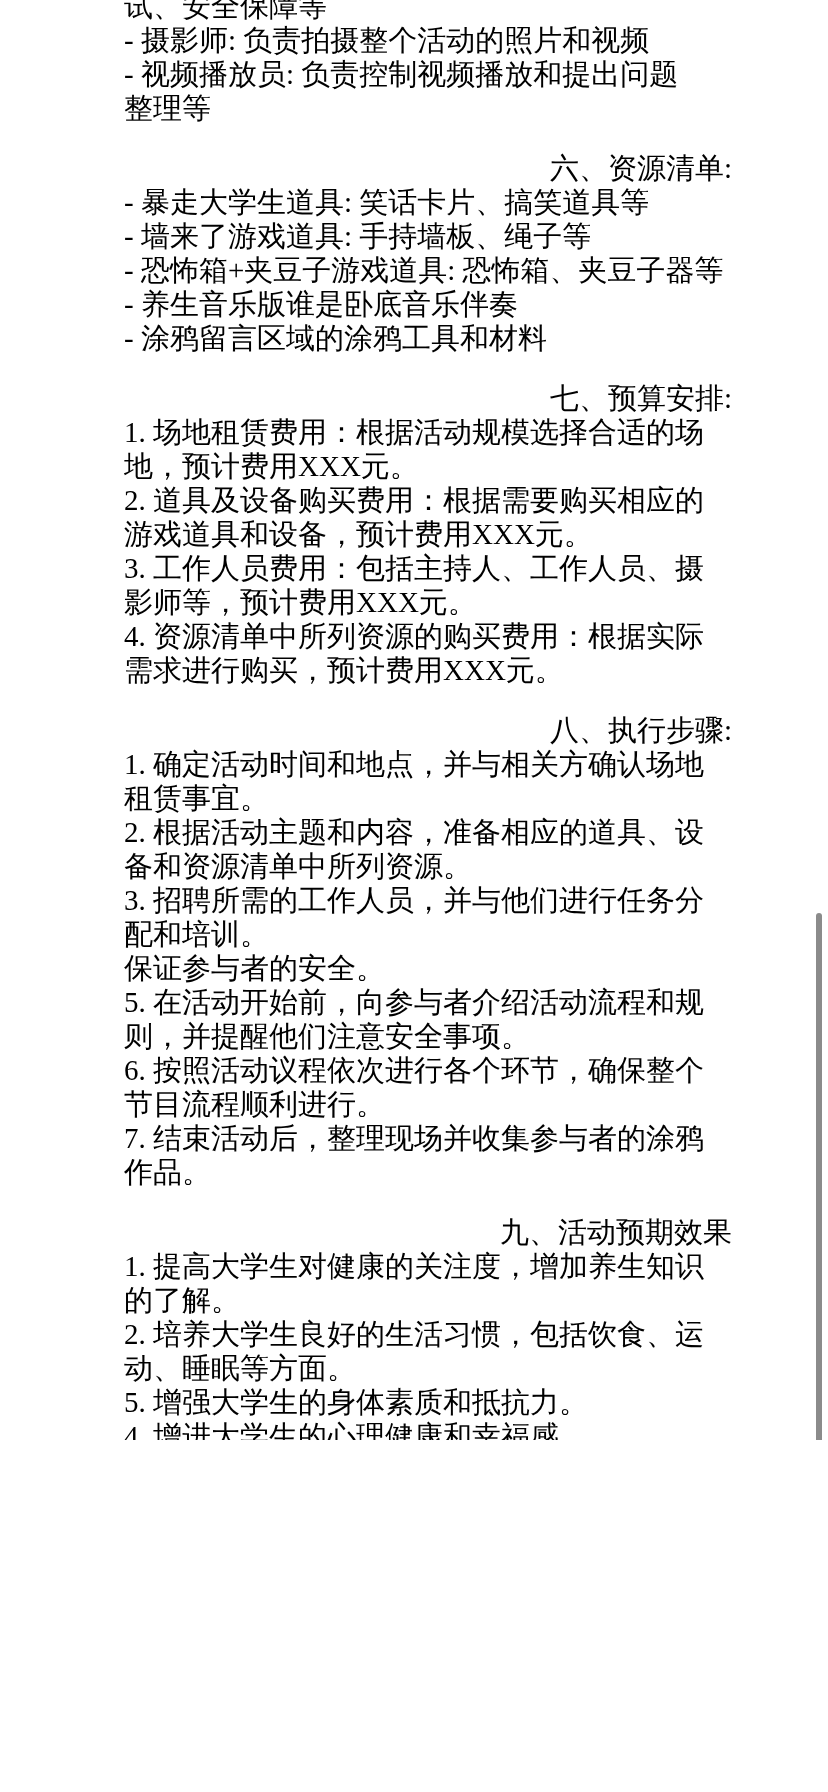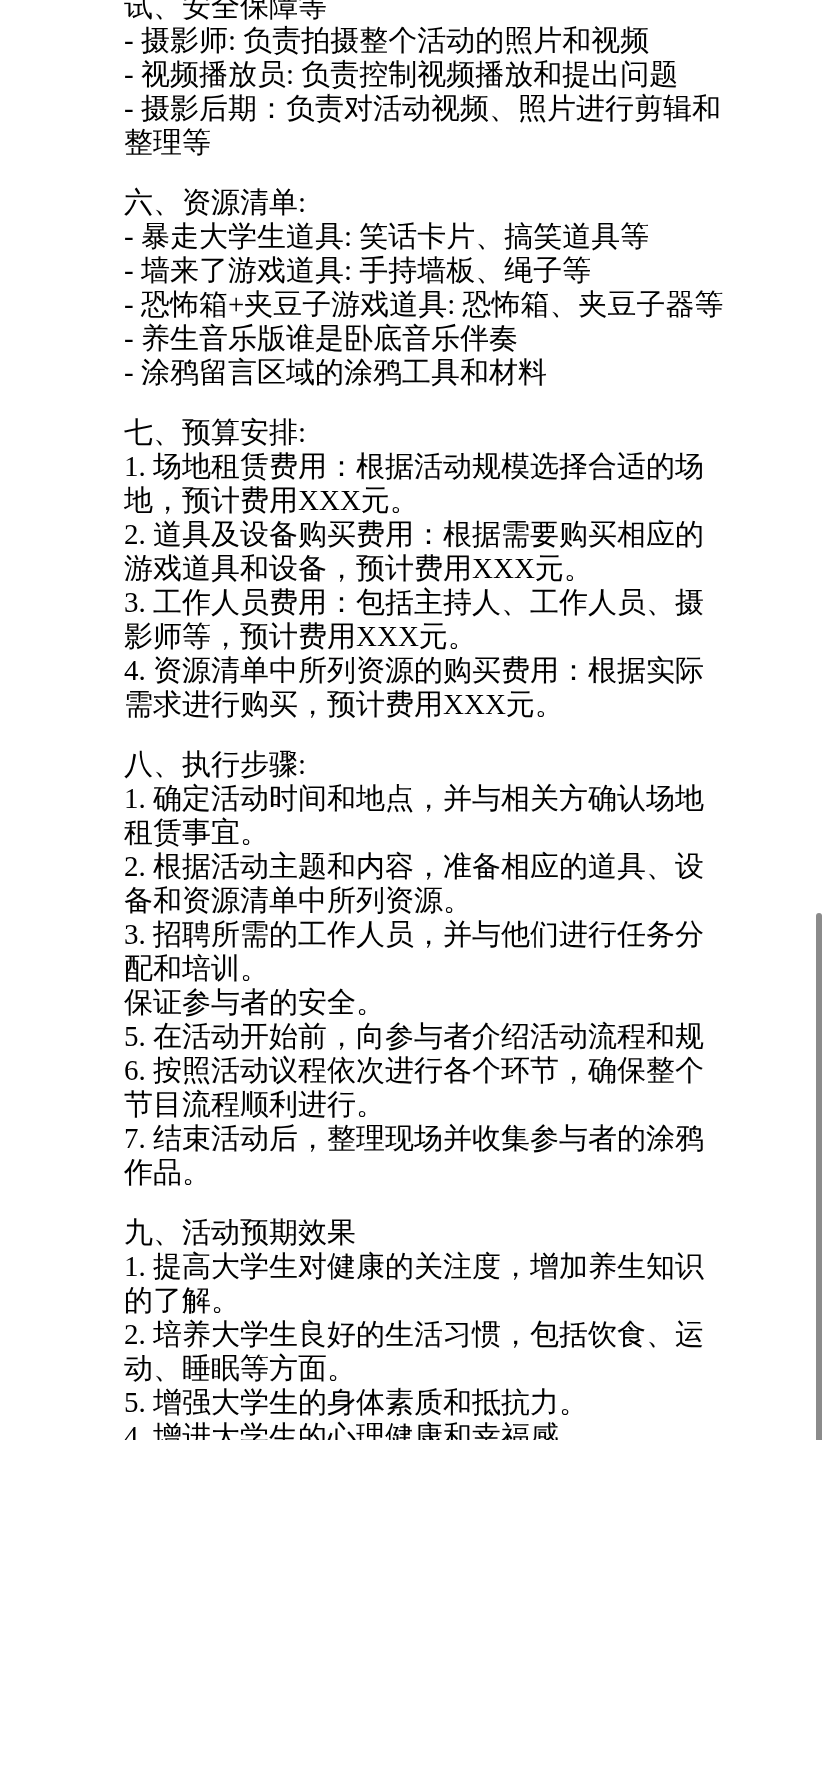--- a/index.html
+++ b/index.html
@@ -28,21 +28,21 @@
     font-size: 29px;
     line-height: 34px;
     overflow: visible;
   }
   .doc-section { margin: 0; padding: 0; }
   .doc-section + .doc-section { margin-top: 26px; }
   .line {
     white-space: nowrap;
     height: 34px;
   }
-  .heading { font-weight: normal; }
+  .heading { font-weight: normal; text-align: right; }
   .scrollbar-thumb {
     position: absolute;
     right: 6px;
     top: 913px;
     width: 6px;
     height: 800px;
     border-radius: 3px;
   }
   .home-indicator {
     position: absolute;
@@ -55,21 +55,20 @@
 </style>
 </head>
 <body>
 
 <div class="screen" style="background: rgb(255, 255, 255);">
   <main class="doc" id="doc" style="color: rgb(0, 0, 0);">
       <section class="doc-section">
         <div class="line">试、安全保障等</div>
         <div class="line">- 摄影师: 负责拍摄整个活动的照片和视频</div>
         <div class="line">- 视频播放员: 负责控制视频播放和提出问题</div>
-        <div class="line">- 摄影后期：负责对活动视频、照片进行剪辑和</div>
         <div class="line">整理等</div>
       </section>
       <section class="doc-section">
         <div class="line heading">六、资源清单:</div>
         <div class="line">- 暴走大学生道具: 笑话卡片、搞笑道具等</div>
         <div class="line">- 墙来了游戏道具: 手持墙板、绳子等</div>
         <div class="line">- 恐怖箱+夹豆子游戏道具: 恐怖箱、夹豆子器等</div>
         <div class="line">- 养生音乐版谁是卧底音乐伴奏</div>
         <div class="line">- 涂鸦留言区域的涂鸦工具和材料</div>
       </section>
@@ -87,20 +86,21 @@
       <section class="doc-section">
         <div class="line heading">八、执行步骤:</div>
         <div class="line">1. 确定活动时间和地点，并与相关方确认场地</div>
         <div class="line">租赁事宜。</div>
         <div class="line">2. 根据活动主题和内容，准备相应的道具、设</div>
         <div class="line">备和资源清单中所列资源。</div>
         <div class="line">3. 招聘所需的工作人员，并与他们进行任务分</div>
         <div class="line">配和培训。</div>
         <div class="line">保证参与者的安全。</div>
         <div class="line">5. 在活动开始前，向参与者介绍活动流程和规</div>
+        <div class="line">则，并提醒他们注意安全事项。</div>
         <div class="line">6. 按照活动议程依次进行各个环节，确保整个</div>
         <div class="line">节目流程顺利进行。</div>
         <div class="line">7. 结束活动后，整理现场并收集参与者的涂鸦</div>
         <div class="line">作品。</div>
       </section>
       <section class="doc-section">
         <div class="line heading">九、活动预期效果</div>
         <div class="line">1. 提高大学生对健康的关注度，增加养生知识</div>
         <div class="line">的了解。</div>
         <div class="line">2. 培养大学生良好的生活习惯，包括饮食、运</div>

